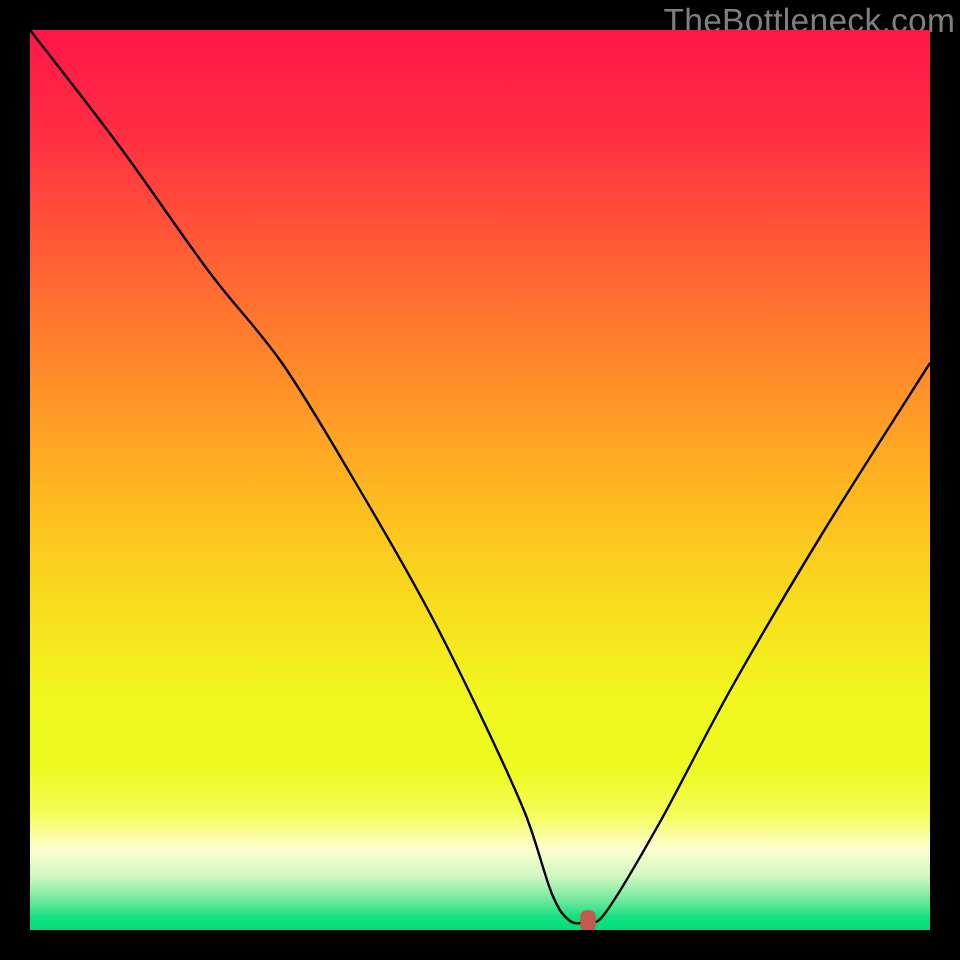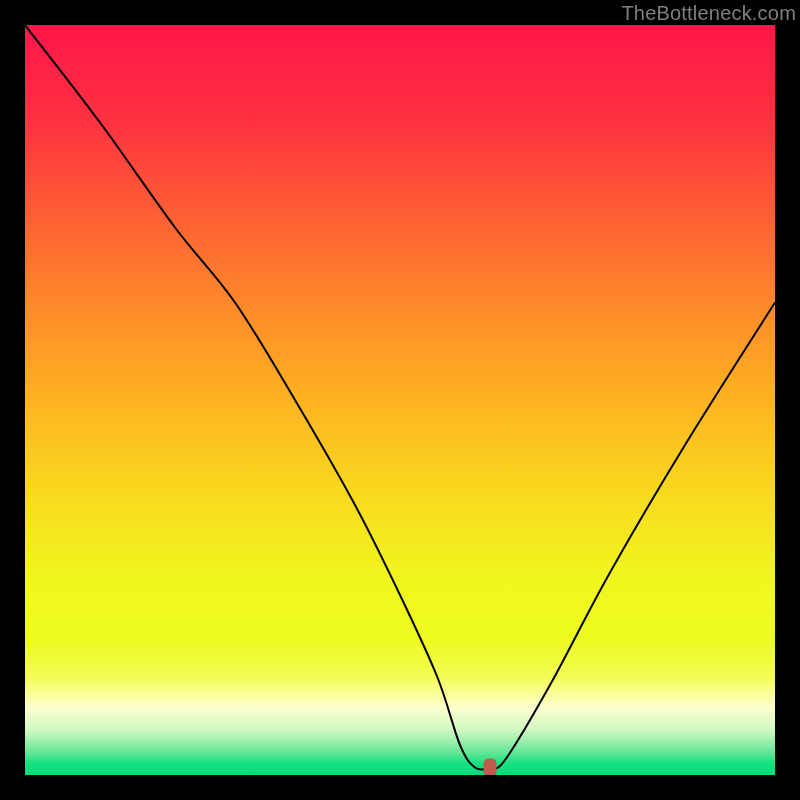--- a/index.html
+++ b/index.html
@@ -28,21 +28,21 @@
   .plot svg {
     display: block;
     width: 750px;
     height: 750px;
   }
   .watermark {
     position: absolute;
     top: 2px;
     right: 4px;
     color: #7f7f7f;
-    font-size: 20px;
+    font-size: 28px;
     font-weight: 500;
     letter-spacing: 0.2px;
     user-select: none;
   }
 </style>
 </head>
 <body>
 
 <div class="frame">
   <div class="watermark">TheBottleneck.com</div>

